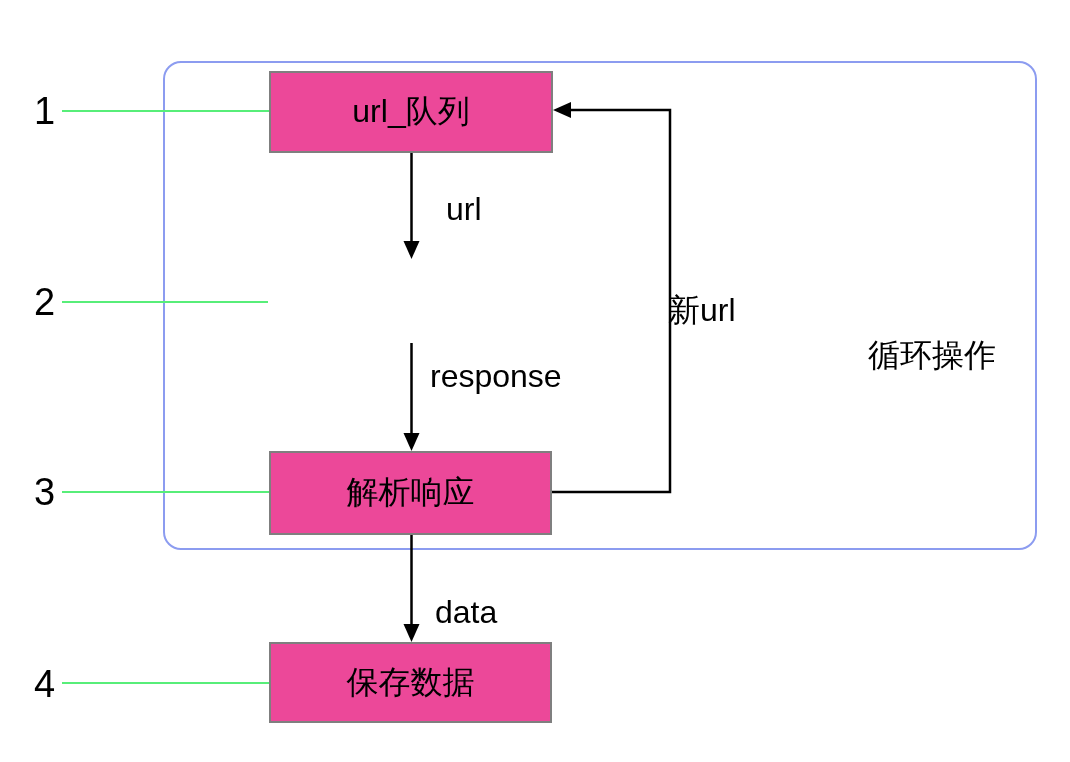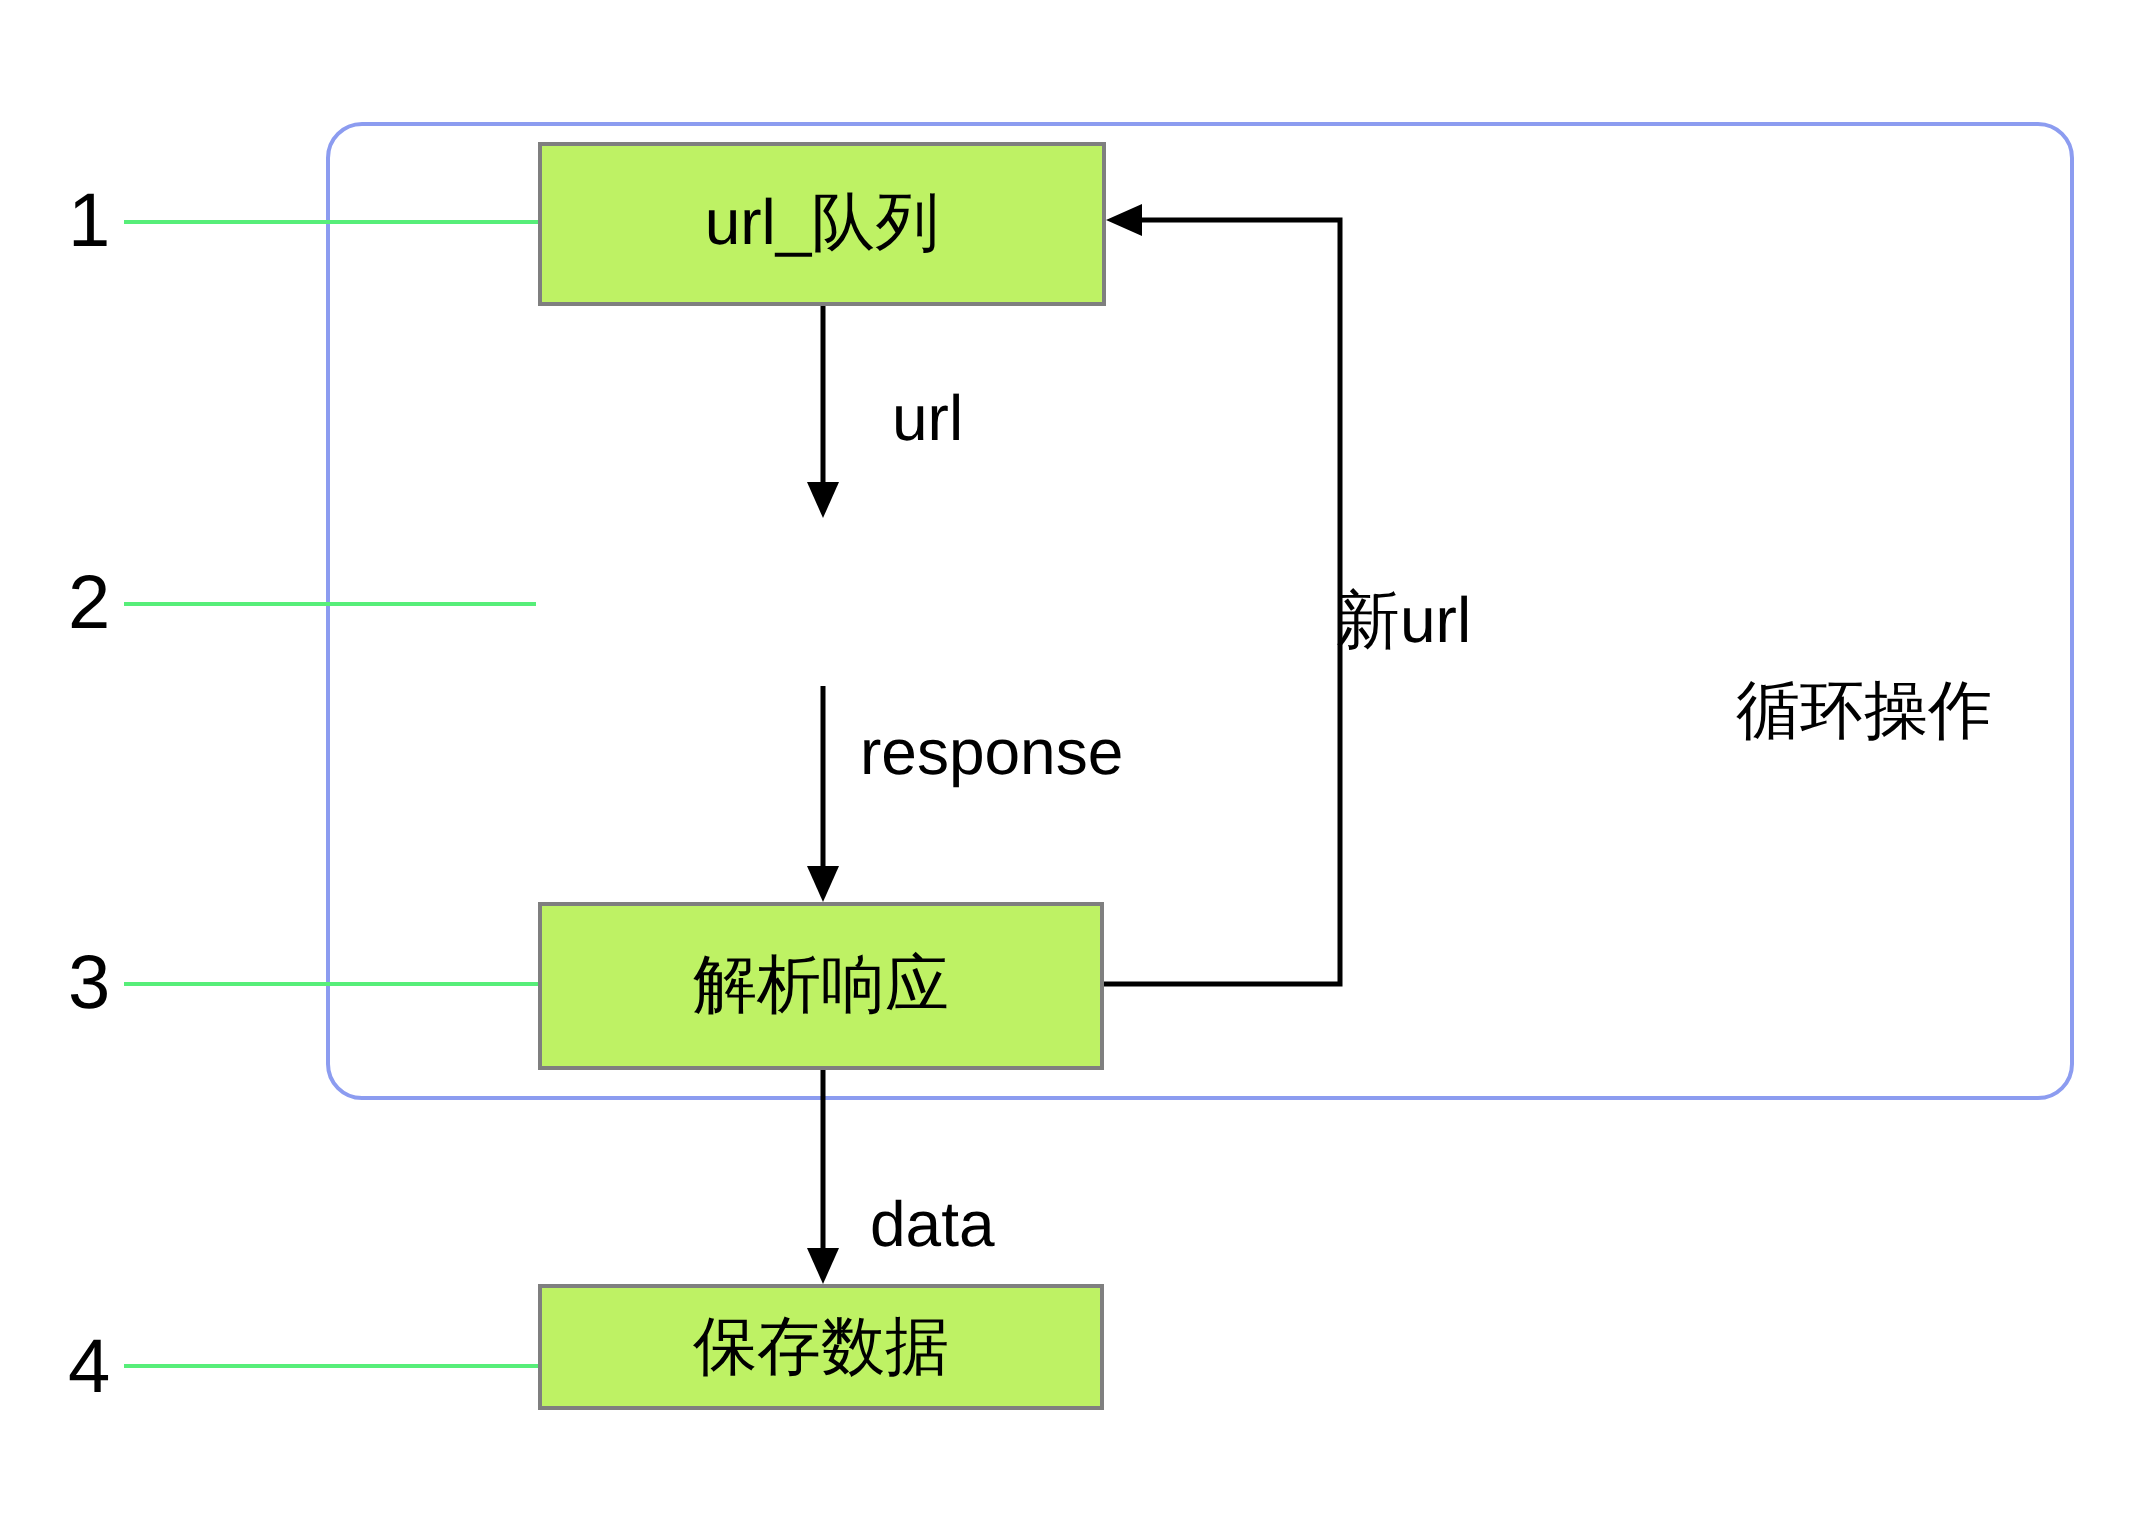--- a/index.html
+++ b/index.html
@@ -17,31 +17,31 @@
     left:163px;top:61px;width:874px;height:489px;
     border:2px solid #8c9cf0;
     border-radius:18px;
     box-sizing:border-box;
     background:transparent;
   }
   
   .node{
     position:absolute;
     border:2px solid #7f7f7f;
-    background:#bef264;
+    background:#ec4899;
     box-sizing:border-box;
     display:flex;align-items:center;justify-content:center;
     font-size:32px;
     white-space:nowrap;
     z-index:3;
   }
   .node-1{left:269px;top:71px;width:284px;height:82px;}
   .node-2{left:268px;top:259px;width:293px;height:84px;}
   .node-3{left:269px;top:451px;width:283px;height:84px;text-align:right;}
-  .node-4{left:269px;top:642px;width:283px;height:63px;}
+  .node-4{left:269px;top:642px;width:283px;height:81px;}
   
   .step-number{
     position:absolute;
     font-size:38px;
     line-height:1;
     z-index:3;
   }
   .num-1{left:34px;top:92px;}
   .num-2{left:34px;top:283px;}
   .num-3{left:34px;top:473px;}

